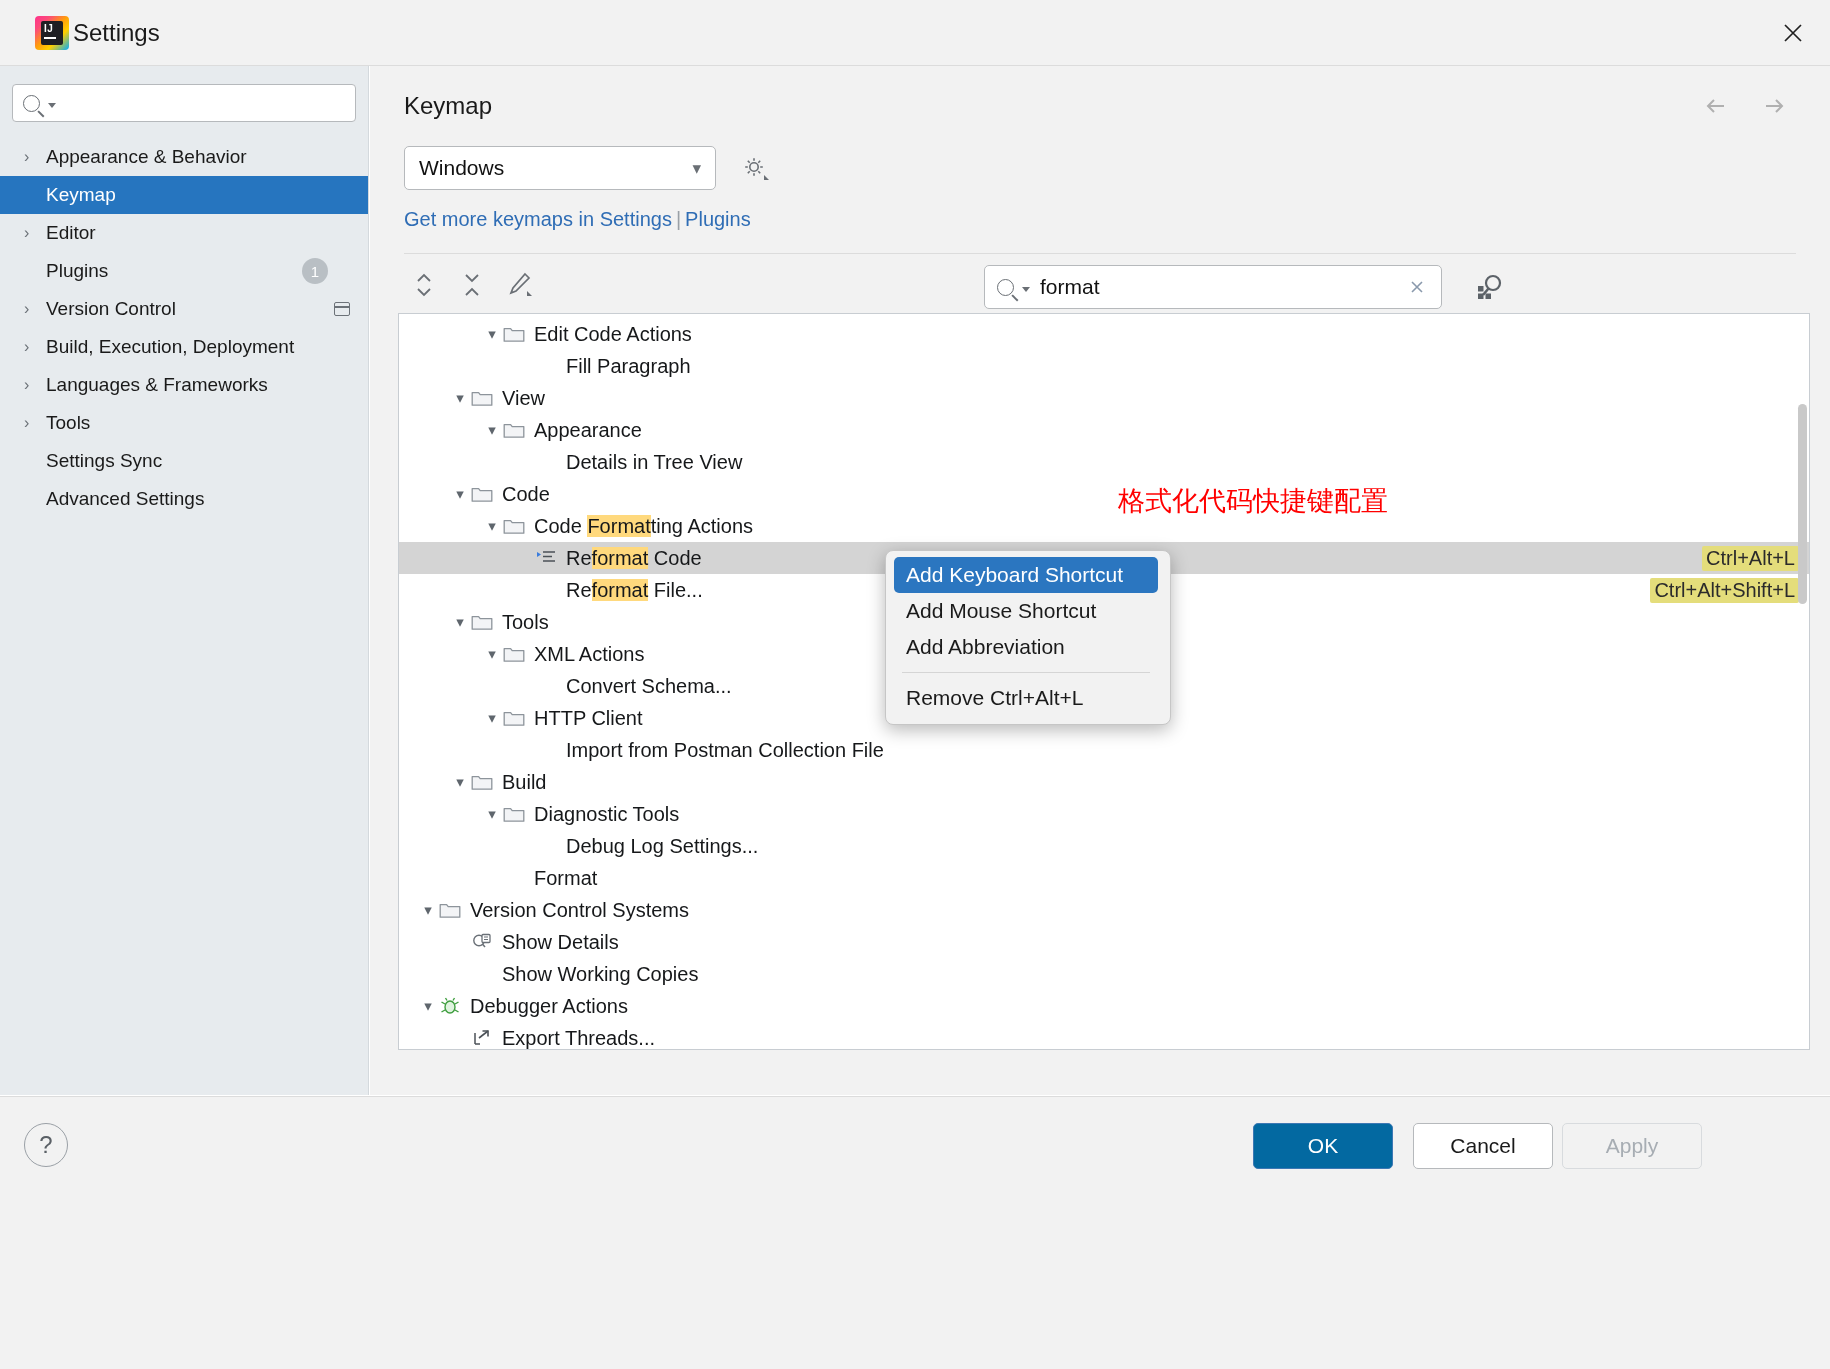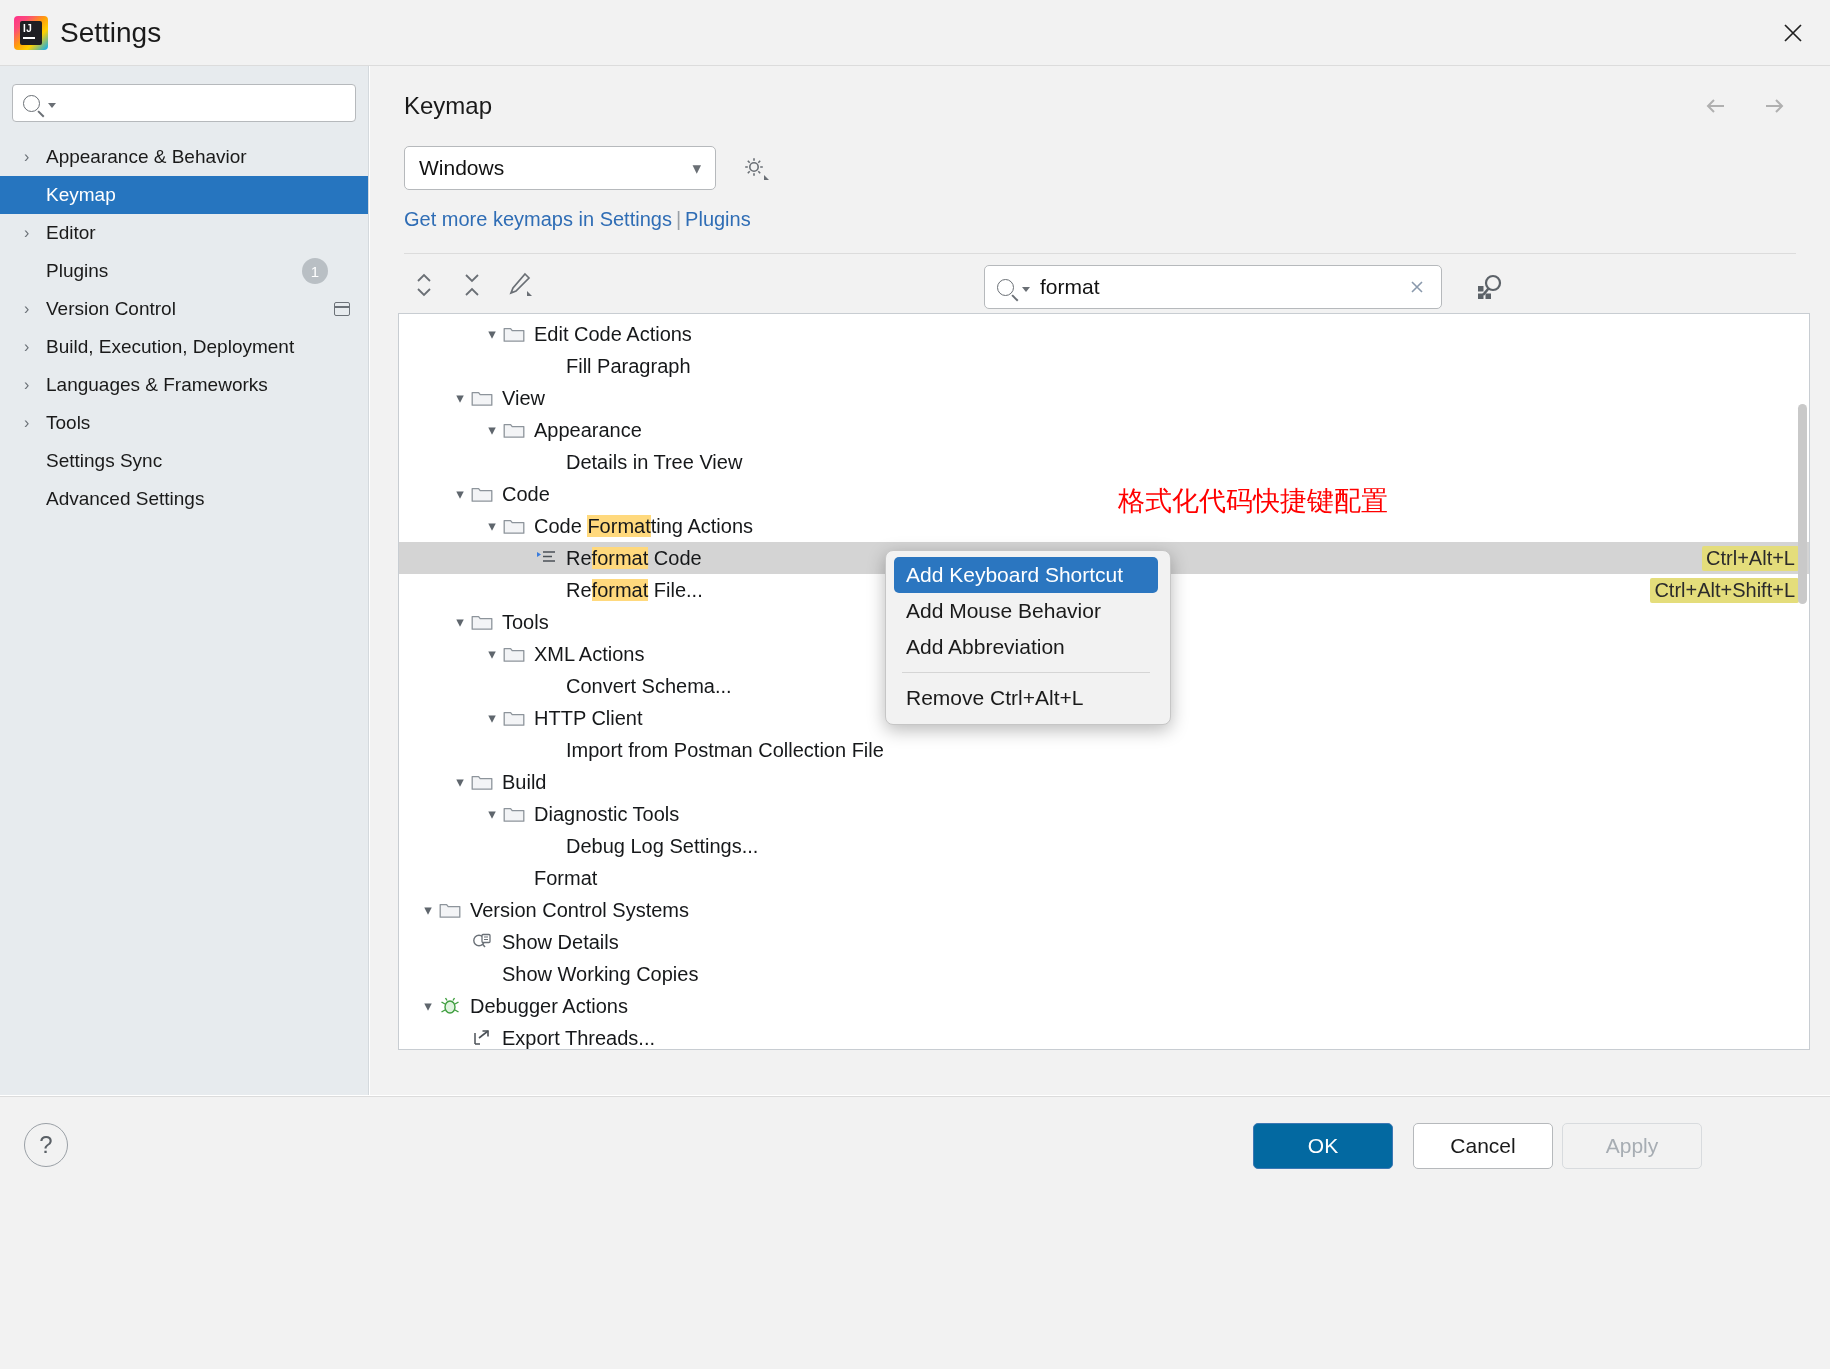--- a/index.html
+++ b/index.html
@@ -11,38 +11,38 @@
   }
 
   
   .titlebar {
     position: absolute; left: 0; top: 0; width: 1830px; height: 66px;
     background: #f2f2f2;
     border-bottom: 1px solid #dcdcdc;
     display: flex; align-items: center;
   }
   .ij-logo {
-    width: 34px; height: 34px; margin-left: 14px; position: relative;
+    width: 34px; height: 34px; margin-left: 35px; position: relative;
     border-radius: 4px; overflow: hidden;
     background: linear-gradient(135deg,#ff318c 0%,#fc4b7a 22%,#ff9e0b 48%,#ffd000 68%,#0af 100%);
   }
   .ij-logo::after {
     content:""; position:absolute; left:6px; top:5px; width:22px; height:24px;
     background:#1f1f23; border-radius:2px;
   }
   .ij-logo .ij-txt {
     position:absolute; left:9px; top:7px; z-index:3; color:#fff;
     font-size:10px; font-weight:bold; letter-spacing:0.5px;
     font-family:"Liberation Sans",sans-serif;
   }
   .ij-logo .ij-bar {
     position:absolute; left:9px; top:21px; z-index:3; width:12px; height:2px; background:#fff;
   }
   .titlebar .title {
-    margin-left: 12px; font-size: 28px; color: #1a1a1a;
+    margin-left: 4px; font-size: 24px; color: #1a1a1a;
   }
   .win-close {
     position: absolute; right: 20px; top: 16px;
     width: 34px; height: 34px; cursor: pointer;
   }
   .win-close svg { display:block; }
 
   
   .sidebar {
     position: absolute; left: 0; top: 66px; width: 369px; height: 1029px;
@@ -563,21 +563,21 @@
   <div class="vscroll"></div>
 </div>
 
 <div class="annotation">格式化代码快捷键配置</div>
 
 <div class="ctxmenu">
   <div class="ctxitem active">
     <span>Add Keyboard Shortcut</span>
   </div>
   <div class="ctxitem">
-    <span>Add Mouse Behavior</span>
+    <span>Add Mouse Shortcut</span>
   </div>
   <div class="ctxitem">
     <span>Add Abbreviation</span>
   </div>
   <div class="ctxsep"></div>
   <div class="ctxitem">
     <span>Remove Ctrl+Alt+L</span>
   </div>
 </div>
 

